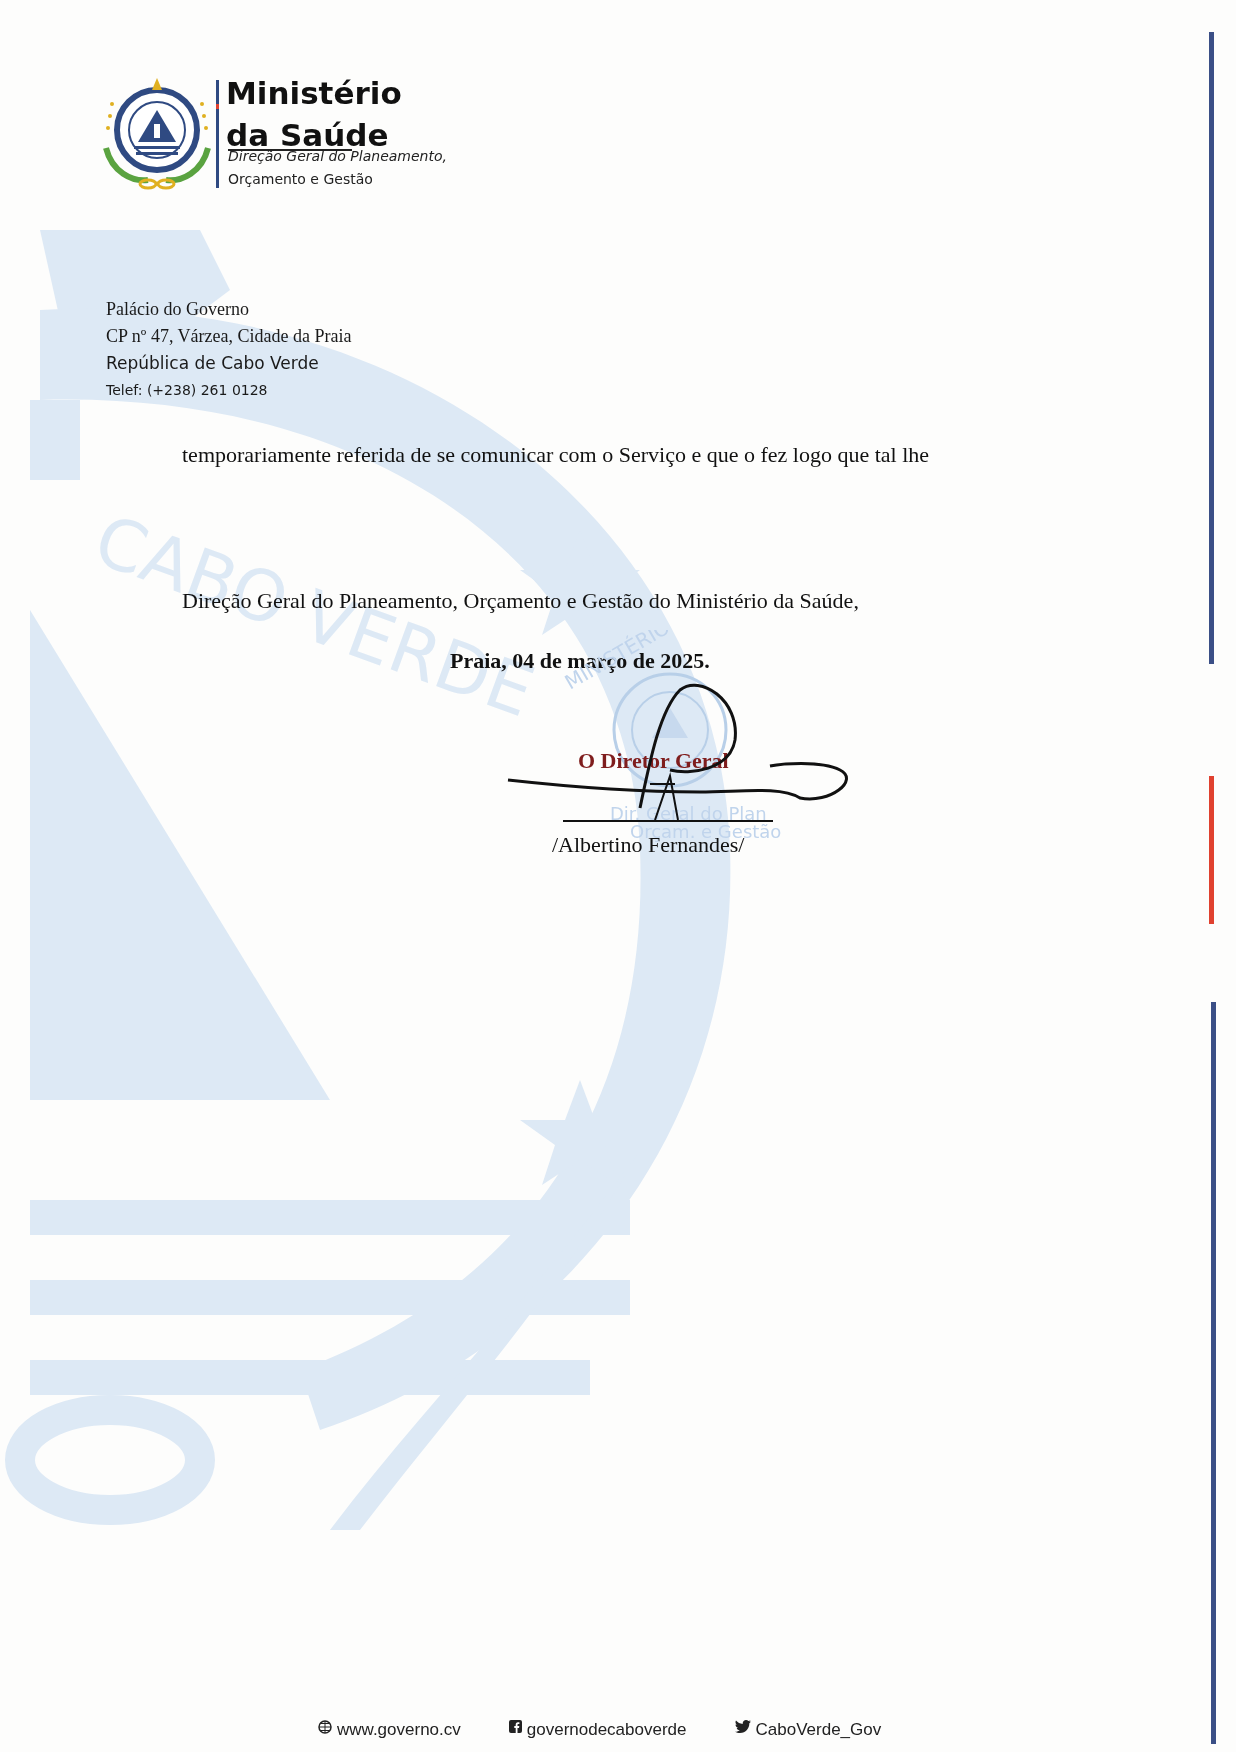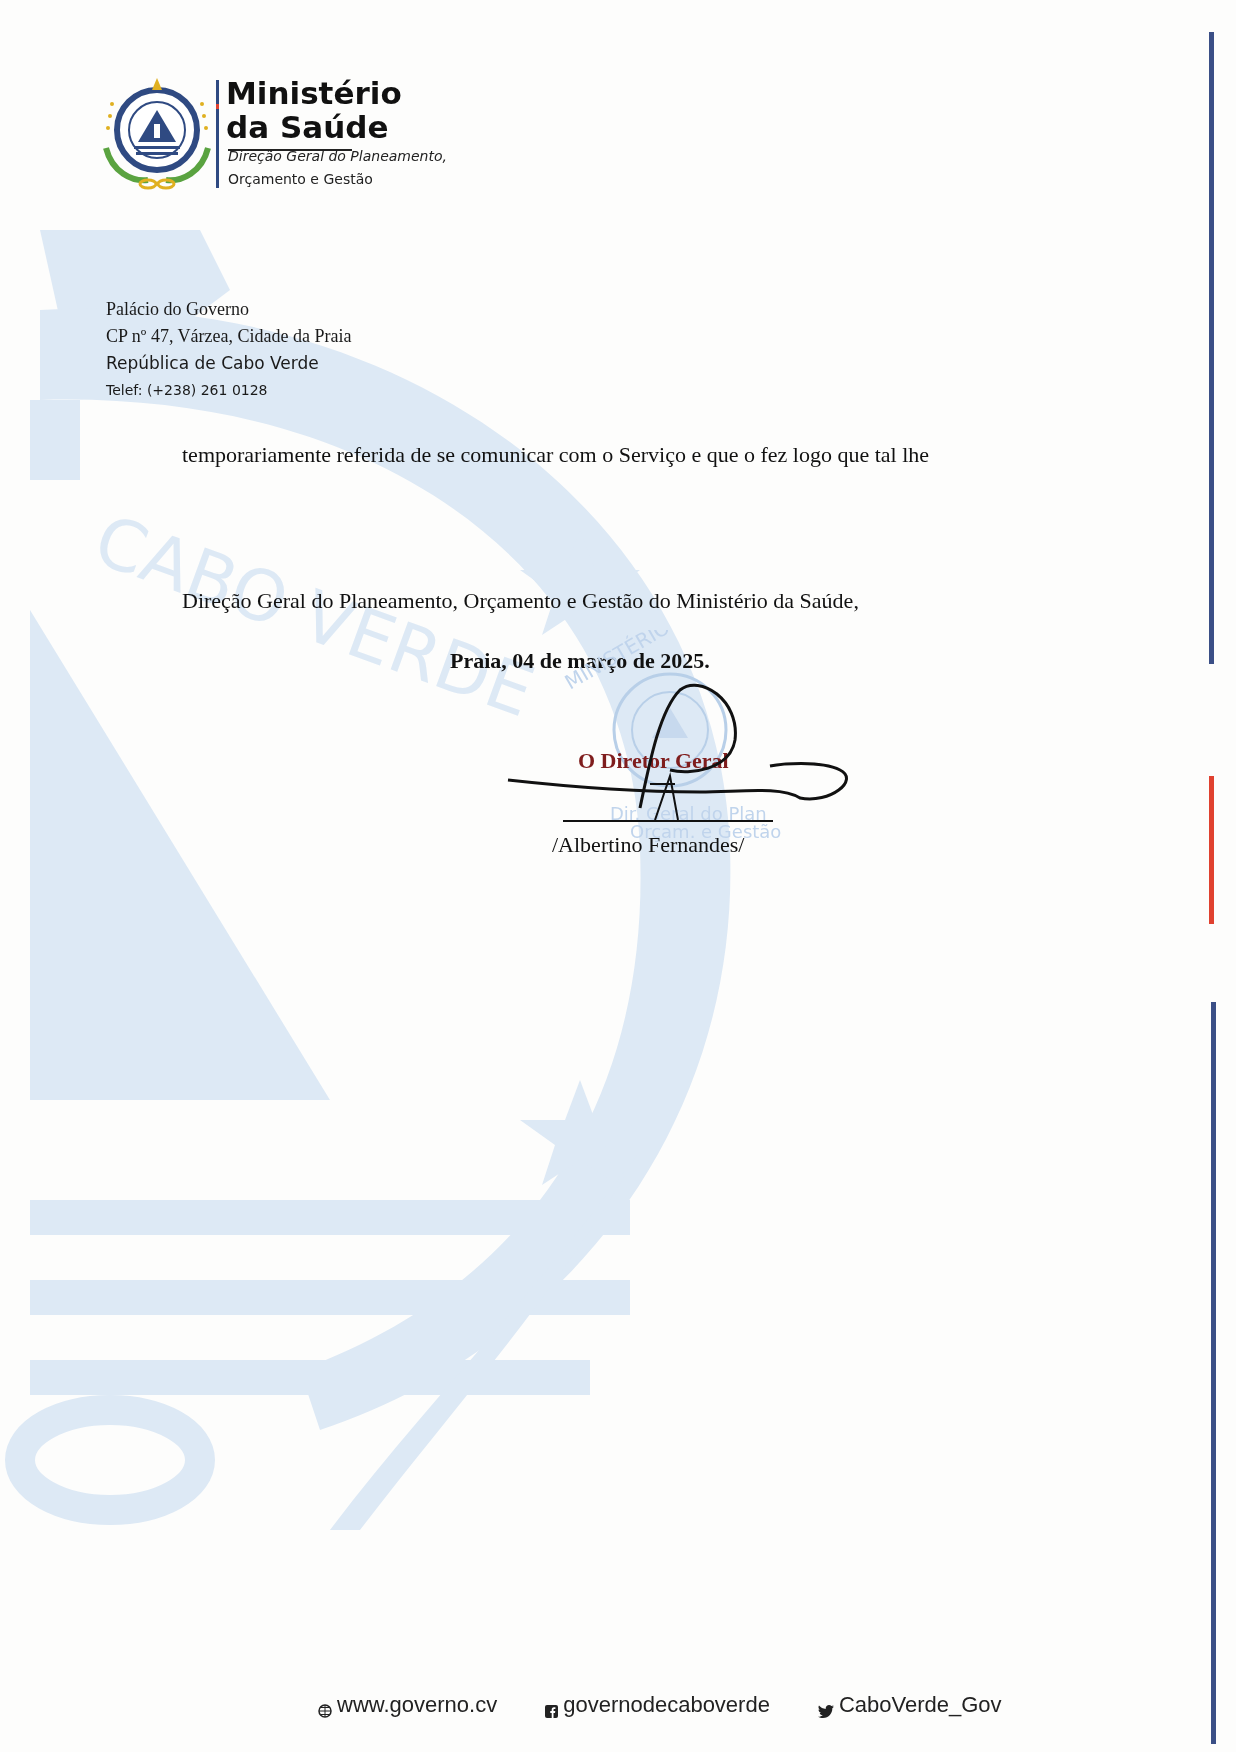--- a/index.html
+++ b/index.html
@@ -6,21 +6,21 @@
   body{width:1236px;height:1752px;position:relative;background:#fdfdfc;overflow:hidden;}
   .abs{position:absolute;}
   .sans{font-family:"DejaVu Sans","Liberation Sans",sans-serif;}
   .serif{font-family:"Liberation Serif","DejaVu Serif",serif;}
   .wm{position:absolute;left:0;top:230px;width:740px;height:1300px;pointer-events:none;}
   .bar{position:absolute;width:5px;}
   .org-title{font-family:"DejaVu Sans",sans-serif;font-weight:bold;color:#111;font-size:31px;line-height:34px;}
   .org-sub{font-family:"DejaVu Sans",sans-serif;color:#222;font-size:14px;line-height:17px;}
   .addr{font-size:18px;line-height:27px;color:#1a1a1a;}
   .body-text{font-size:22px;line-height:42px;color:#111;}
-  .footer-item{font-family:"Liberation Sans",sans-serif;font-size:22px;color:#222;display:flex;align-items:flex-end;gap:5px;}
+  .footer-item{font-family:"Liberation Sans",sans-serif;font-size:17px;color:#222;display:flex;align-items:flex-start;gap:5px;margin-top:28px;}
 </style>
 </head>
 <body>
 
 <svg class="wm" viewBox="0 0 740 1300">
   <g fill="#dde9f5" stroke="none">
     <path d="M40 0 L200 0 L230 60 L190 90 L60 90 Z"></path>
     <path d="M40 80 C 420 60 720 300 730 620 C 740 900 560 1120 320 1200 L300 1140 C 520 1060 650 880 640 620 C 630 340 380 160 40 170 Z"></path>
     <rect x="30" y="970" width="600" height="35"></rect>
     <rect x="30" y="1050" width="600" height="35"></rect>
@@ -57,21 +57,21 @@
         <circle cx="10" cy="52" r="2"></circle>
         <circle cx="14" cy="28" r="2"></circle>
         <circle cx="106" cy="40" r="2"></circle>
         <circle cx="108" cy="52" r="2"></circle>
         <circle cx="104" cy="28" r="2"></circle>
       </g>
   </svg>
   <div style="position:absolute;left:118px;top:4px;width:3px;height:108px;background:#2f4a82;"></div>
   <div style="position:absolute;left:118px;top:28px;width:3px;height:5px;background:#e0412f;"></div>
   <div class="org-title" style="position:absolute;left:128px;top:0;">Ministério</div>
-  <div class="org-title" style="position:absolute;left:128px;top:34px;">da Saúde</div>
+  <div class="org-title" style="position:absolute;left:128px;top:42px;">da Saúde</div>
   <div style="position:absolute;left:130px;top:73px;width:124px;height:2px;background:#222;"></div>
   <div class="org-sub" style="position:absolute;left:130px;top:72px;font-style:italic;">Direção Geral do Planeamento,</div>
   <div class="org-sub" style="position:absolute;left:130px;top:95px;">Orçamento e Gestão</div>
 </div>
 
 <div class="abs" style="left:106px;top:296px;">
   <div class="addr serif">Palácio do Governo</div>
   <div class="addr serif">CP nº 47, Várzea, Cidade da Praia</div>
   <div class="addr sans" style="font-size:17px;">República de Cabo Verde</div>
   <div class="addr sans" style="font-size:14px;">Telef: (+238) 261 0128</div>

